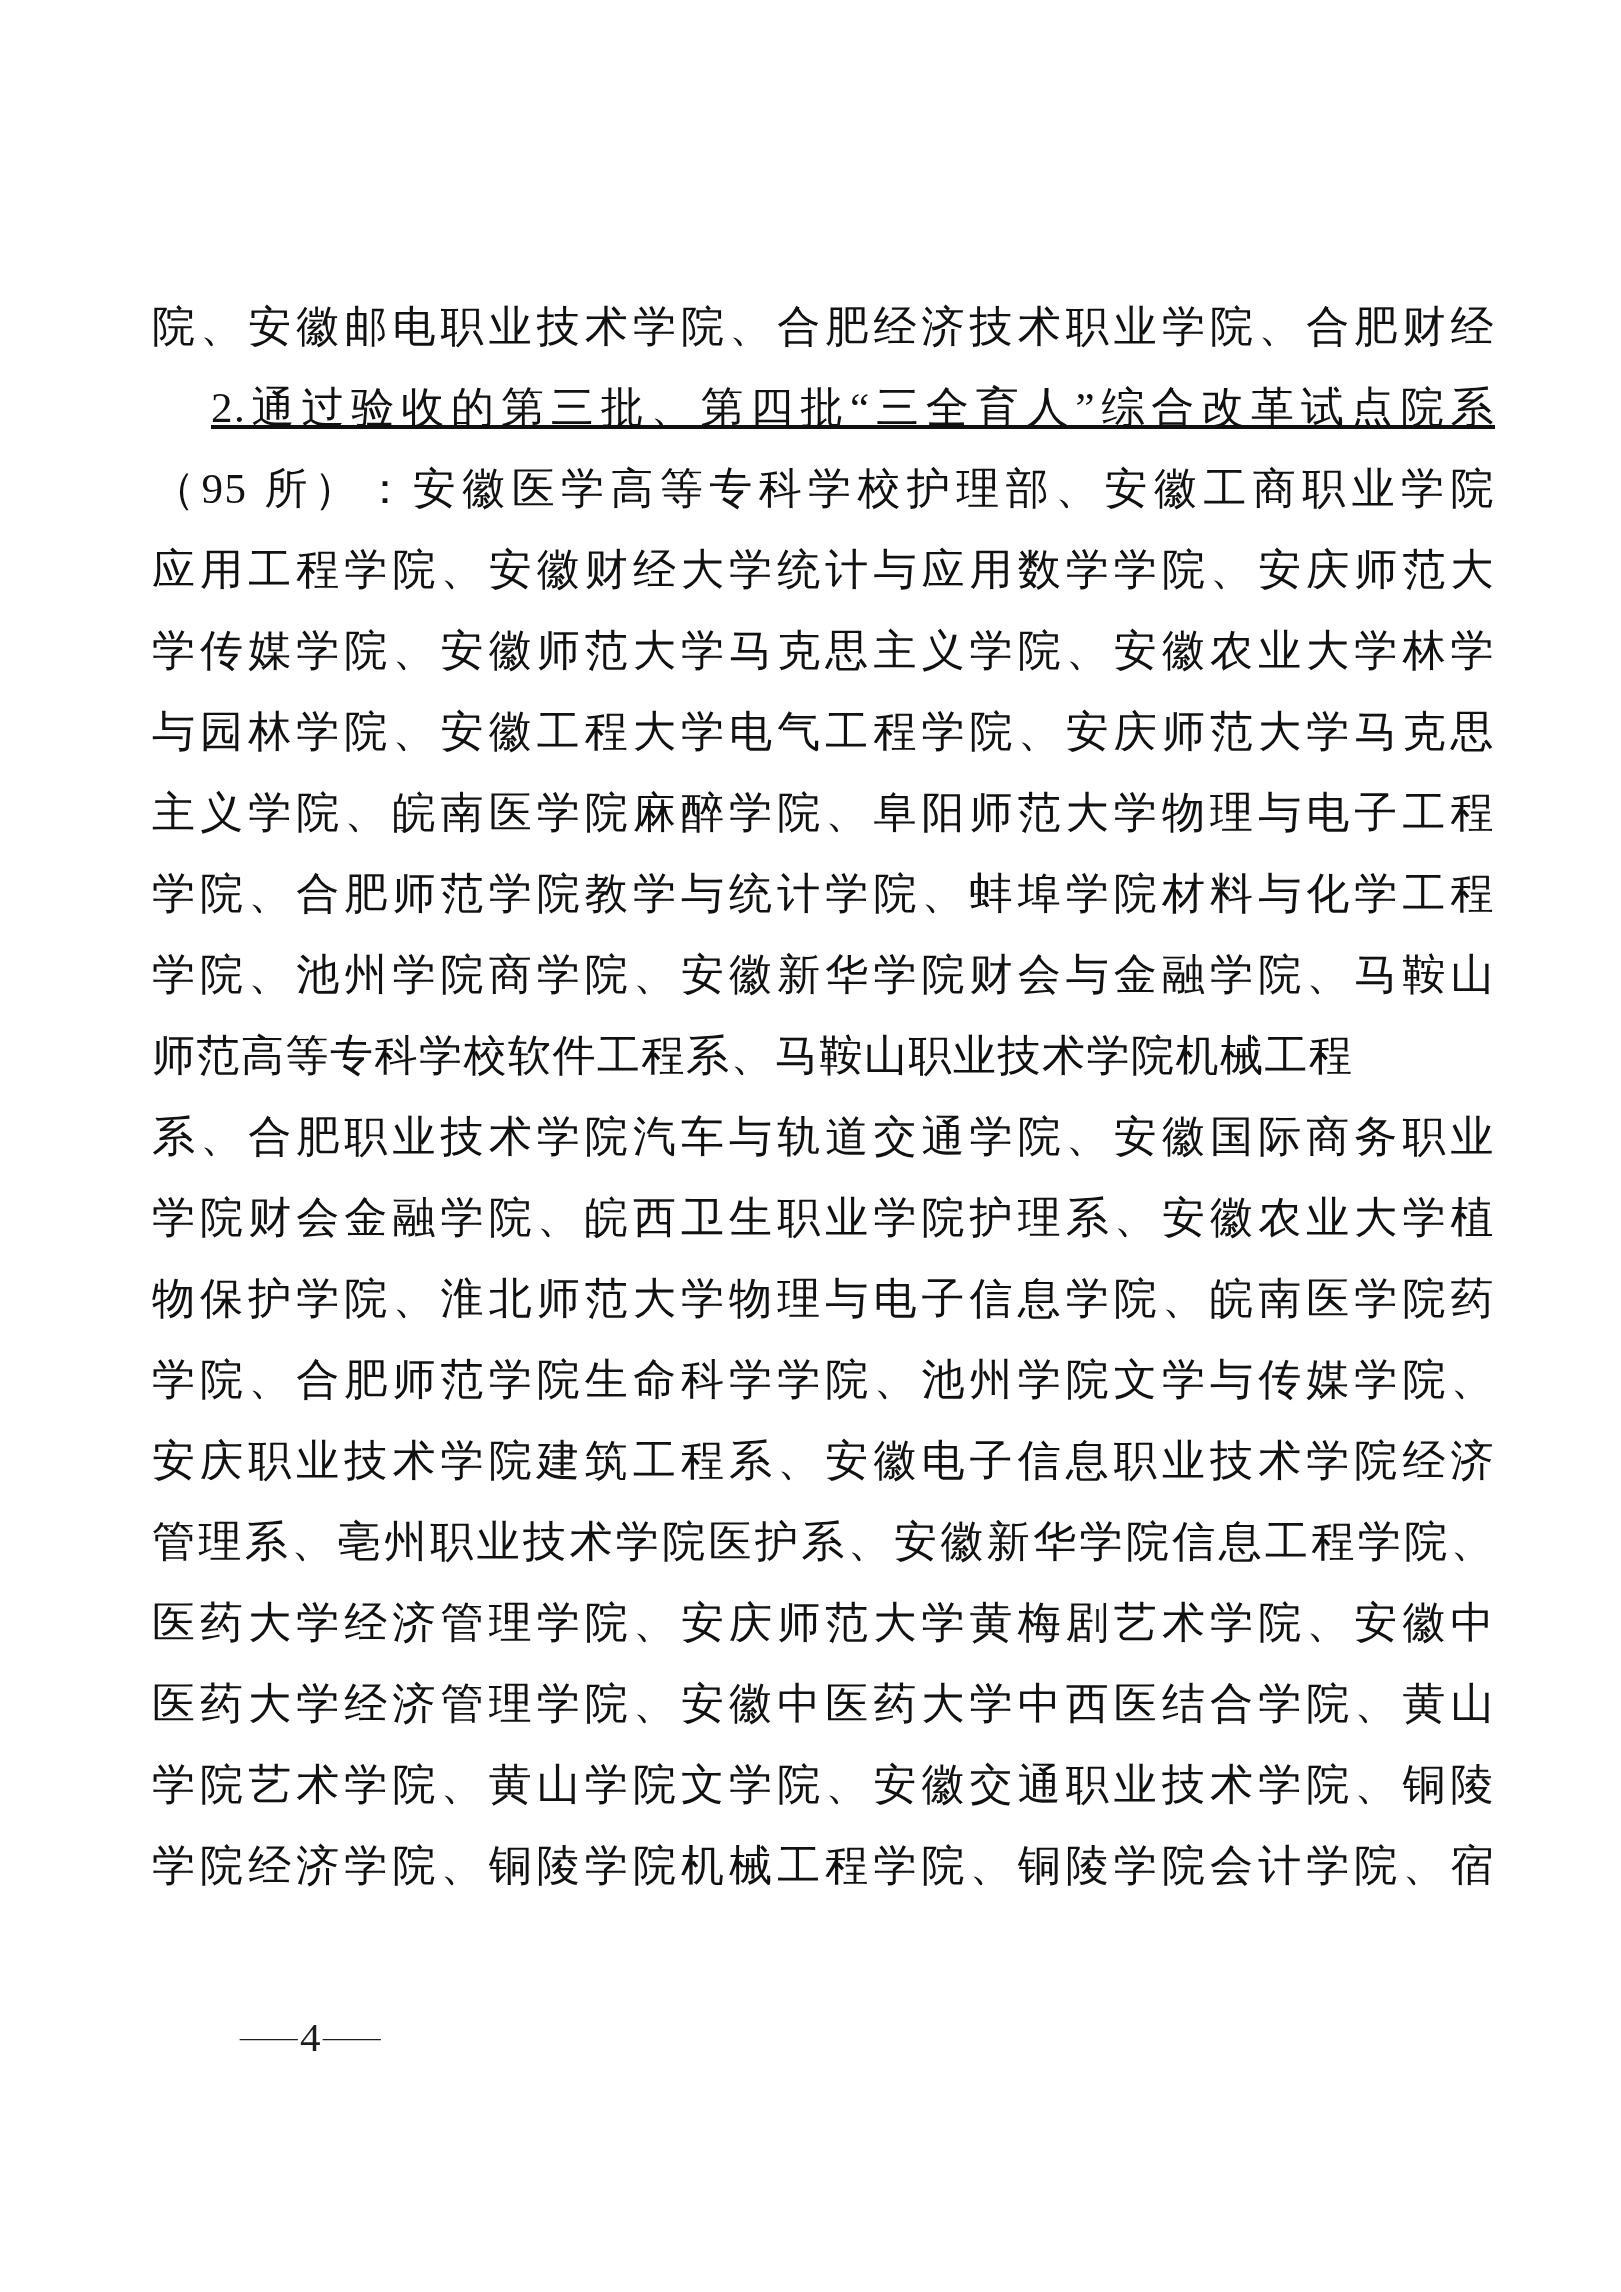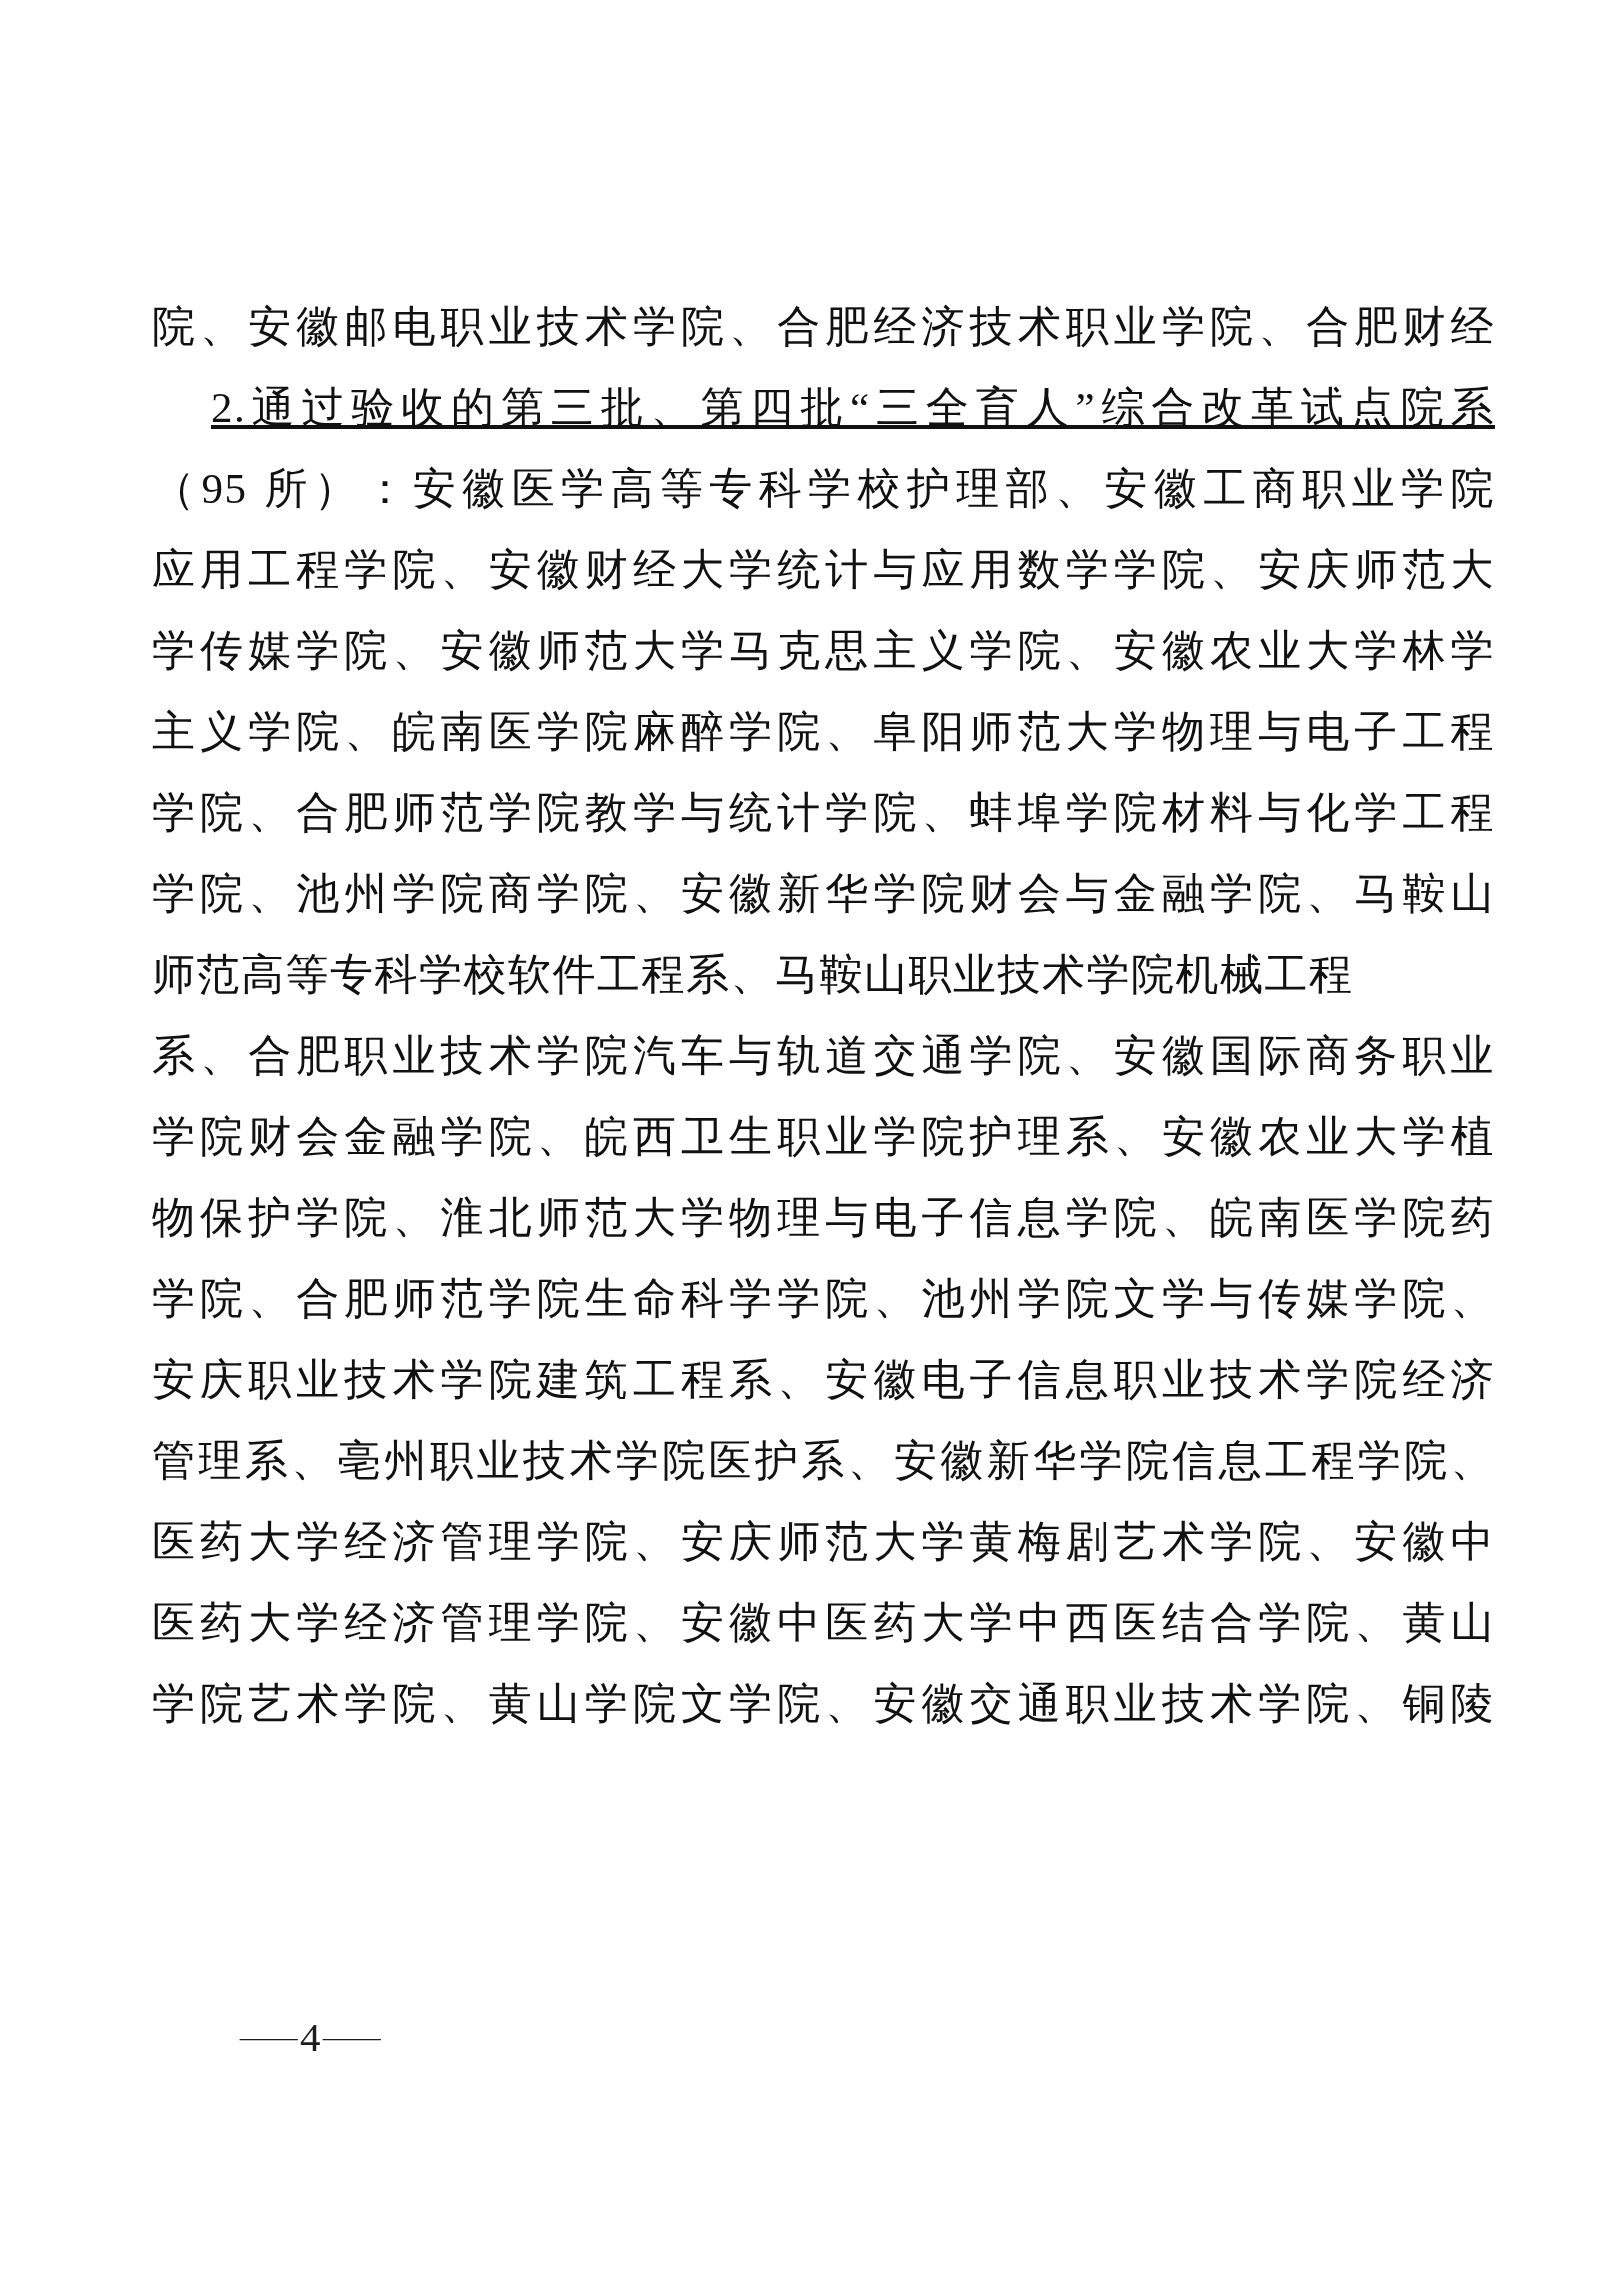--- a/index.html
+++ b/index.html
@@ -69,33 +69,35 @@
 <body>
 
 <div class="page">
 
   <div class="doc-body">
     <div class="text-line">院、安徽邮电职业技术学院、合肥经济技术职业学院、合肥财经</div>
     <div class="text-line text-line--indent">2.通过验收的第三批、第四批“三全育人”综合改革试点院系</div>
     <div class="text-line">（95 所）：安徽医学高等专科学校护理部、安徽工商职业学院</div>
     <div class="text-line">应用工程学院、安徽财经大学统计与应用数学学院、安庆师范大</div>
     <div class="text-line">学传媒学院、安徽师范大学马克思主义学院、安徽农业大学林学</div>
+    <div class="text-line">与园林学院、安徽工程大学电气工程学院、安庆师范大学马克思</div>
     <div class="text-line">主义学院、皖南医学院麻醉学院、阜阳师范大学物理与电子工程</div>
     <div class="text-line">学院、合肥师范学院教学与统计学院、蚌埠学院材料与化学工程</div>
     <div class="text-line">学院、池州学院商学院、安徽新华学院财会与金融学院、马鞍山</div>
     <div class="text-line text-line--short">师范高等专科学校软件工程系、马鞍山职业技术学院机械工程</div>
     <div class="text-line">系、合肥职业技术学院汽车与轨道交通学院、安徽国际商务职业</div>
     <div class="text-line">学院财会金融学院、皖西卫生职业学院护理系、安徽农业大学植</div>
     <div class="text-line">物保护学院、淮北师范大学物理与电子信息学院、皖南医学院药</div>
     <div class="text-line">学院、合肥师范学院生命科学学院、池州学院文学与传媒学院、</div>
     <div class="text-line">安庆职业技术学院建筑工程系、安徽电子信息职业技术学院经济</div>
     <div class="text-line">管理系、亳州职业技术学院医护系、安徽新华学院信息工程学院、</div>
     <div class="text-line">医药大学经济管理学院、安庆师范大学黄梅剧艺术学院、安徽中</div>
     <div class="text-line">医药大学经济管理学院、安徽中医药大学中西医结合学院、黄山</div>
     <div class="text-line">学院艺术学院、黄山学院文学院、安徽交通职业技术学院、铜陵</div>
+    <div class="text-line">学院经济学院、铜陵学院机械工程学院、铜陵学院会计学院、宿</div>
   </div>
 
   <div class="page-footer">
     <span class="footer-dash">—</span>
     <span class="footer-page-number">4</span>
     <span class="footer-dash">—</span>
   </div>
 
 </div>
 

